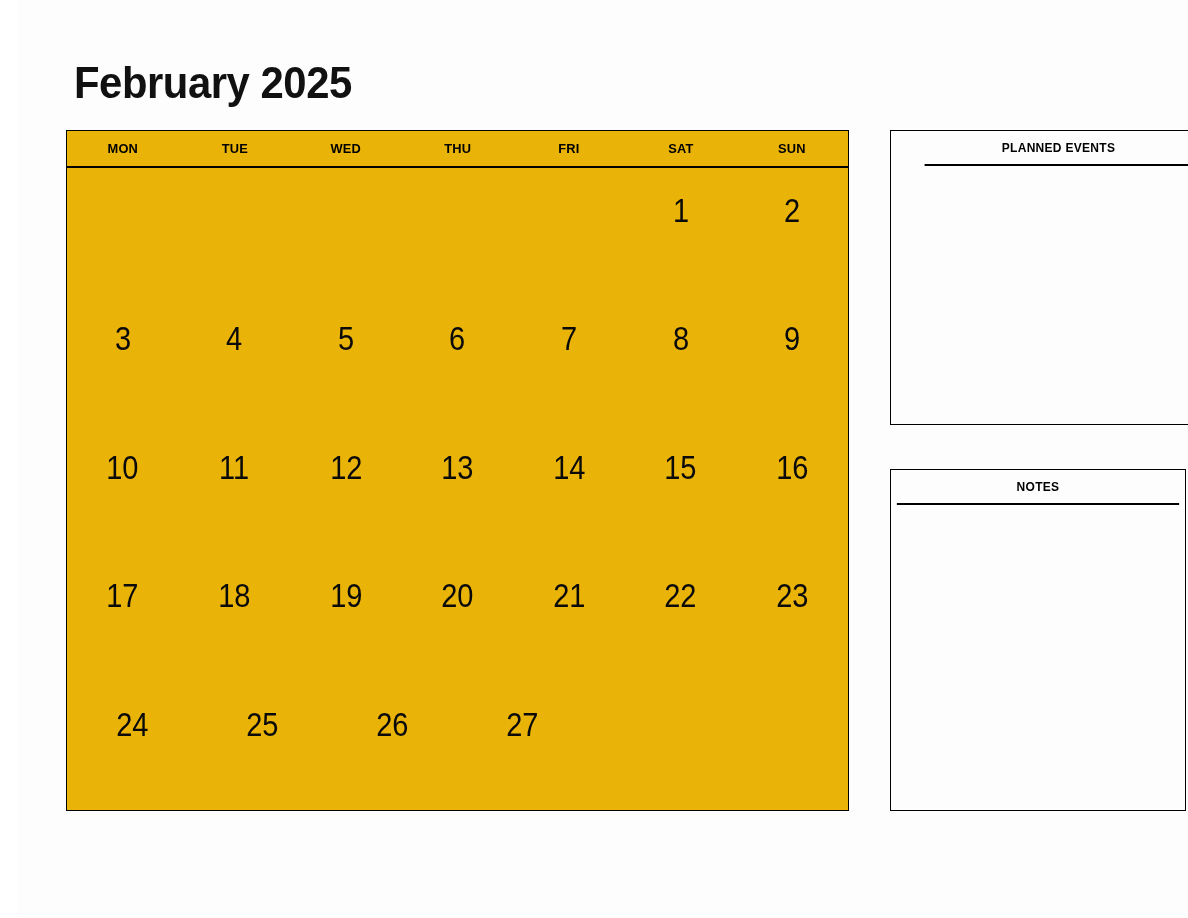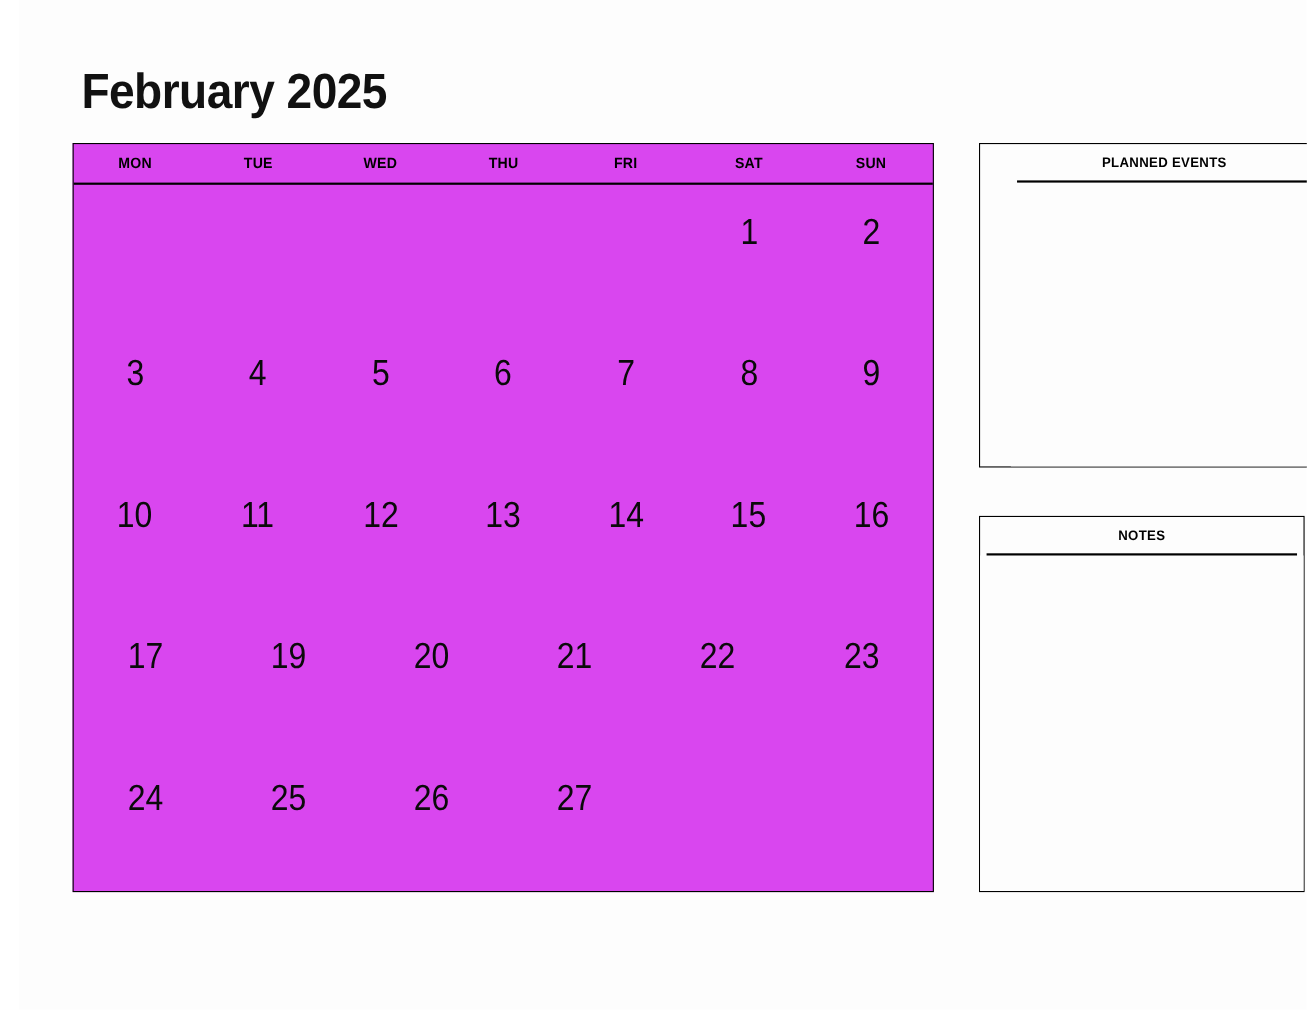--- a/index.html
+++ b/index.html
@@ -41,21 +41,21 @@
 
   
   .calendar {
     position: absolute;
     left: 49px;
     top: 130px;
     width: 783px;
     height: 681px;
     box-sizing: border-box;
     border: 1.6px solid #000000;
-    background: #d946ef;
+    background: #eab308;
     display: flex;
     flex-direction: column;
   }
 
   .weekday-row {
     display: flex;
     height: 35px;
     flex: 0 0 35px;
     border-bottom: 2.4px solid #000000;
   }
@@ -246,20 +246,23 @@
         <div class="day-cell">
             <span class="day-number">16</span>
           </div>
       </div>
 
       <div class="week-row">
         <div class="day-cell">
             <span class="day-number">17</span>
           </div>
         <div class="day-cell">
+            <span class="day-number">18</span>
+          </div>
+        <div class="day-cell">
             <span class="day-number">19</span>
           </div>
         <div class="day-cell">
             <span class="day-number">20</span>
           </div>
         <div class="day-cell">
             <span class="day-number">21</span>
           </div>
         <div class="day-cell">
             <span class="day-number">22</span>

